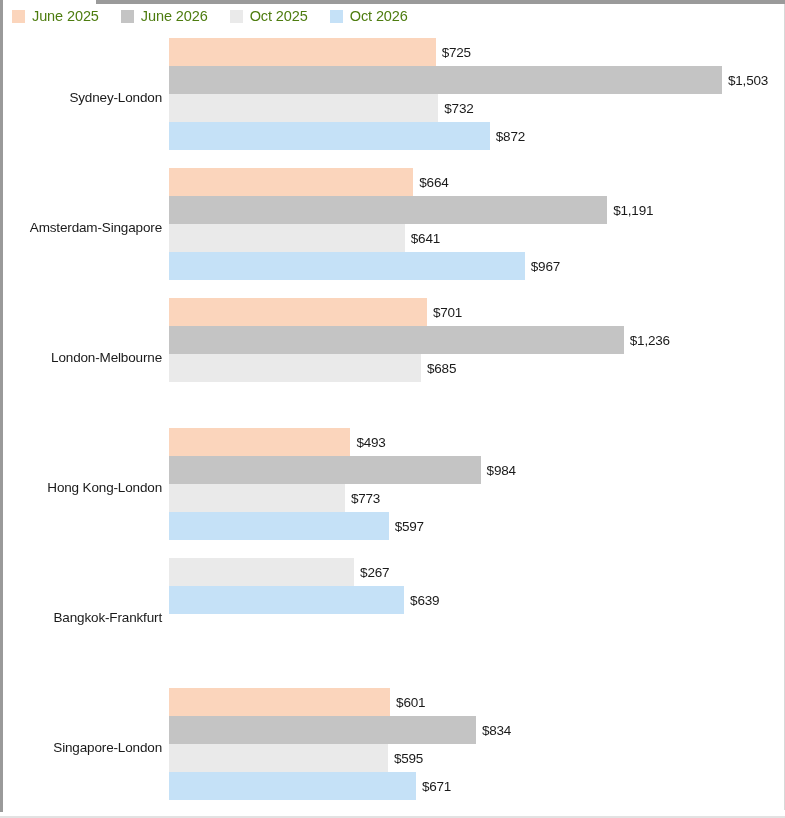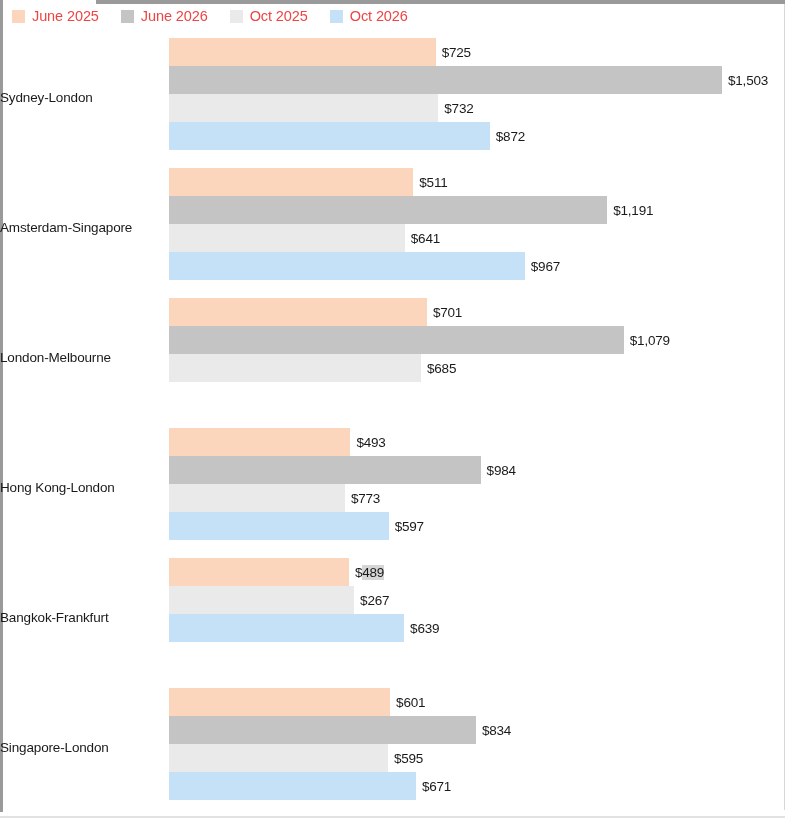--- a/index.html
+++ b/index.html
@@ -86,42 +86,42 @@
     white-space: nowrap;
   }
   .legend-swatch {
     width: 13px;
     height: 13px;
     margin-right: 7px;
     flex: none;
   }
   .legend-label {
     font-size: 14.5px;
-    color: #ef4444;
+    color: #4d7c0f;
     letter-spacing: -0.1px;
   }
 
   
   #plot {
     position: absolute;
     left: 0px;
     top: 32px;
     width: 785px;
     height: 786px;
   }
 
   .group {
     position: relative;
     height: 130px;
   }
   .group-label {
     position: absolute;
     left: 0px;
     width: 162px;
-    text-align: left;
+    text-align: right;
     font-size: 13.5px;
     color: #1a1a1a;
     letter-spacing: -0.15px;
     top: 50%;
     transform: translateY(-50%);
     white-space: nowrap;
   }
   .bars {
     position: absolute;
     left: 169px;
@@ -200,21 +200,21 @@
             <div class="bar" style="width: 320.8px; background: rgb(197, 225, 247);"></div>
             <span class="bar-value">$872</span>
           </div>
         </div>
       </div>
       <div class="group">
         <div class="group-label">Amsterdam-Singapore</div>
         <div class="bars">
           <div class="bar-row">
             <div class="bar" style="width: 244.3px; background: rgb(251, 213, 188);"></div>
-            <span class="bar-value">$511</span>
+            <span class="bar-value">$664</span>
           </div>
           <div class="bar-row">
             <div class="bar" style="width: 438.2px; background: rgb(196, 196, 196);"></div>
             <span class="bar-value">$1,191</span>
           </div>
           <div class="bar-row">
             <div class="bar" style="width: 235.8px; background: rgb(234, 234, 234);"></div>
             <span class="bar-value">$641</span>
           </div>
           <div class="bar-row">
@@ -225,21 +225,21 @@
       </div>
       <div class="group">
         <div class="group-label">London-Melbourne</div>
         <div class="bars">
           <div class="bar-row">
             <div class="bar" style="width: 257.9px; background: rgb(251, 213, 188);"></div>
             <span class="bar-value">$701</span>
           </div>
           <div class="bar-row">
             <div class="bar" style="width: 454.8px; background: rgb(196, 196, 196);"></div>
-            <span class="bar-value">$1,079</span>
+            <span class="bar-value">$1,236</span>
           </div>
           <div class="bar-row">
             <div class="bar" style="width: 252px; background: rgb(234, 234, 234);"></div>
             <span class="bar-value">$685</span>
           </div>
         </div>
       </div>
       <div class="group">
         <div class="group-label">Hong Kong-London</div>
         <div class="bars">
@@ -258,24 +258,20 @@
           <div class="bar-row">
             <div class="bar" style="width: 219.7px; background: rgb(197, 225, 247);"></div>
             <span class="bar-value">$597</span>
           </div>
         </div>
       </div>
       <div class="group">
         <div class="group-label">Bangkok-Frankfurt</div>
         <div class="bars">
           <div class="bar-row">
-            <div class="bar" style="width: 179.9px; background: rgb(251, 213, 188);"></div>
-            <span class="bar-value">$<span class="sel">489</span></span>
-          </div>
-          <div class="bar-row">
             <div class="bar" style="width: 185.1px; background: rgb(234, 234, 234);"></div>
             <span class="bar-value">$267</span>
           </div>
           <div class="bar-row">
             <div class="bar" style="width: 235.1px; background: rgb(197, 225, 247);"></div>
             <span class="bar-value">$639</span>
           </div>
         </div>
       </div>
       <div class="group">

